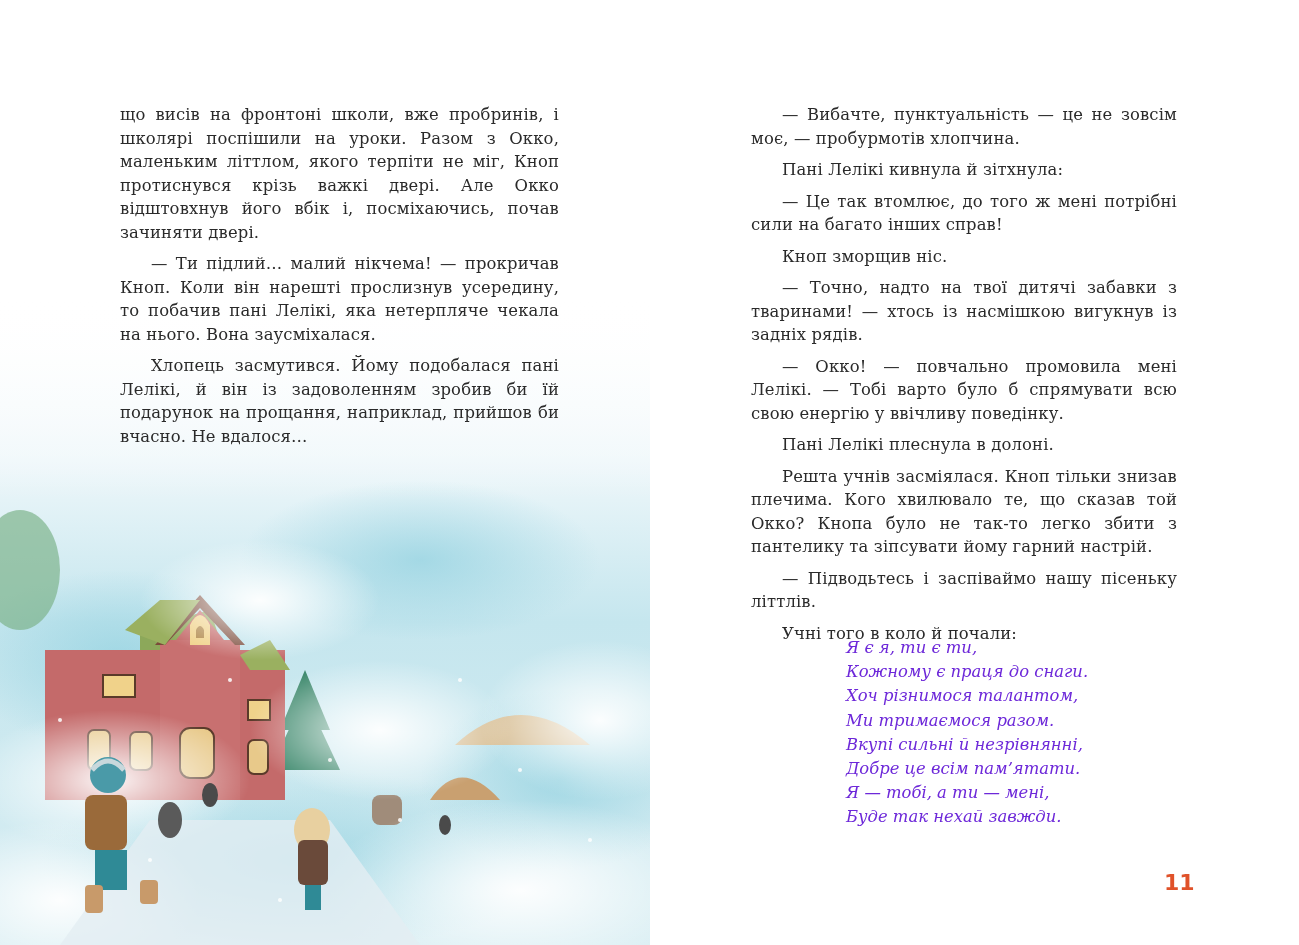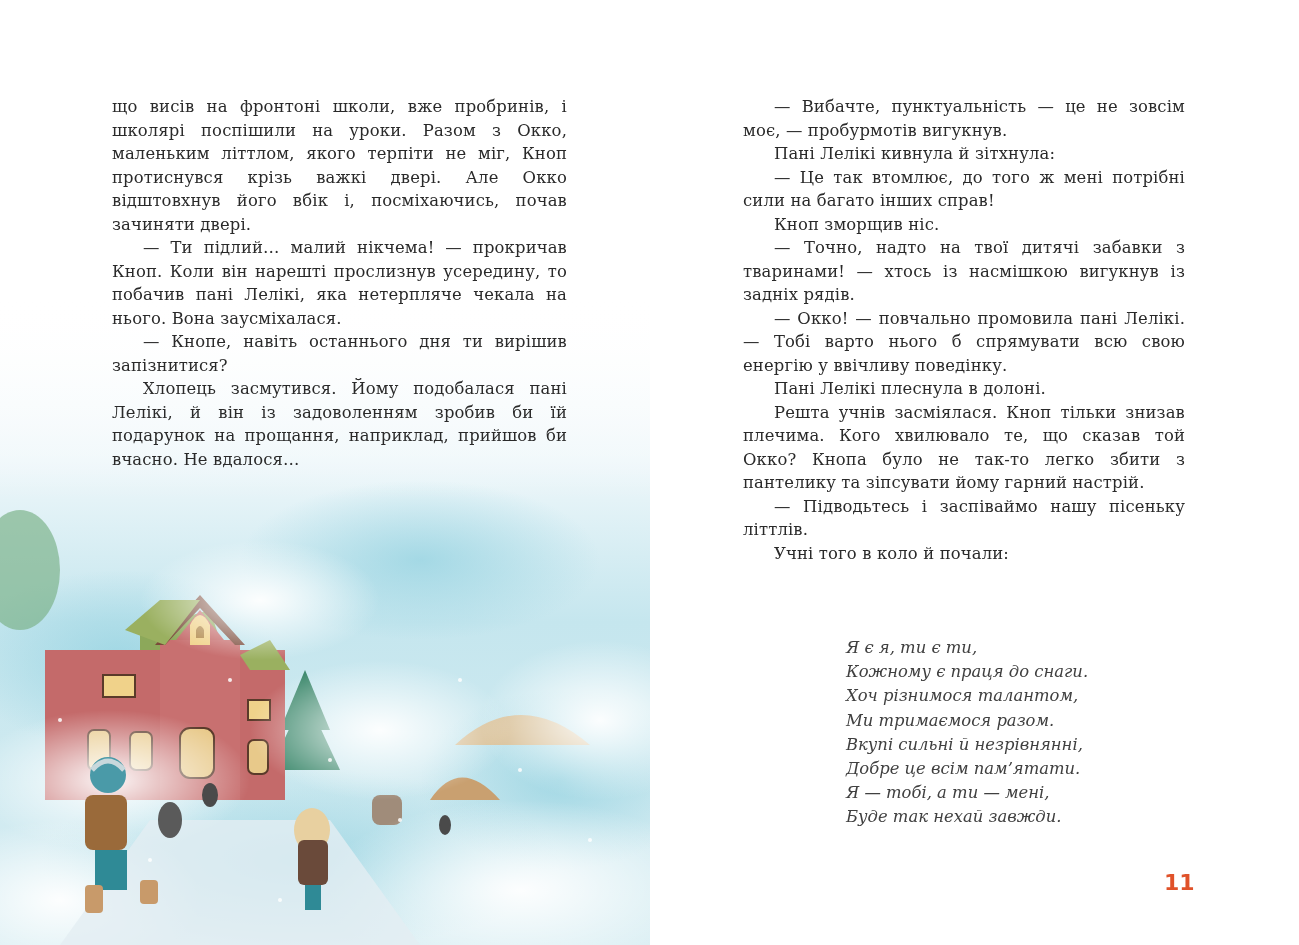--- a/index.html
+++ b/index.html
@@ -19,27 +19,27 @@
   .illustration svg { width: 100%; height: 100%; display: block; }
 
   .text-col {
     position: absolute; top: 95px; width: 455px;
     font-size: 16.4px; line-height: 23.5px;
     text-align: justify;
     letter-spacing: 0.15px;
   }
   .left-col { left: 112px; }
   .right-col { left: 743px; width: 442px; }
-  .text-col p { margin: 0; }
+  .text-col p { margin: 8px; }
   .text-col p.indent { text-indent: 31px; }
 
   .poem {
     position: absolute; left: 846px; top: 636px;
     font-style: italic; font-size: 16.4px; line-height: 24.2px;
-    color: #404040;
+    color: #6d28d9;
   }
   .poem div { white-space: nowrap; }
 
   .page-number {
     position: absolute; left: 1164px; top: 870px;
     font-family: "DejaVu Sans", "Liberation Sans", sans-serif;
     font-weight: bold; font-size: 22px; color: #e0522a;
   }
 </style>
 </head>
@@ -142,31 +142,30 @@
         <circle cx="280" cy="600" r="2"></circle>
           <circle cx="590" cy="540" r="2"></circle>
           <circle cx="460" cy="380" r="2"></circle>
       </g>
     </svg>
   </div>
 
   <div class="text-col left-col">
     <p>що висів на фронтоні школи, вже пробринів, і школярі поспішили на уроки. Разом з Окко, маленьким літтлом, якого терпіти не міг, Кноп протиснувся крізь важкі двері. Але Окко відштовхнув його вбік і, посміхаючись, почав зачиняти двері.</p>
     <p class="indent">— Ти підлий… малий нікчема! — прокричав Кноп. Коли він нарешті прослизнув усередину, то побачив пані Лелікі, яка нетерпляче чекала на нього. Вона заусміхалася.</p>
-    <p class="indent">— Кнопе, навіть останнього дня ти вирішив запізнитися?</p>
     <p class="indent">Хлопець засмутився. Йому подобалася пані Лелікі, й він із задоволенням зробив би їй подарунок на прощання, наприклад, прийшов би вчасно. Не вдалося…</p>
   </div>
 
   <div class="text-col right-col">
-    <p class="indent">— Вибачте, пунктуальність — це не зовсім моє, — пробурмотів вигукнув.</p>
+    <p class="indent">— Вибачте, пунктуальність — це не зовсім моє, — пробурмотів хлопчина.</p>
     <p class="indent">Пані Лелікі кивнула й зітхнула:</p>
     <p class="indent">— Це так втомлює, до того ж мені потрібні сили на багато інших справ!</p>
     <p class="indent">Кноп зморщив ніс.</p>
     <p class="indent">— Точно, надто на твої дитячі забавки з тваринами! — хтось із насмішкою вигукнув із задніх рядів.</p>
-    <p class="indent">— Окко! — повчально промовила пані Лелікі. — Тобі варто нього б спрямувати всю свою енергію у ввічливу поведінку.</p>
+    <p class="indent">— Окко! — повчально промовила мені Лелікі. — Тобі варто було б спрямувати всю свою енергію у ввічливу поведінку.</p>
     <p class="indent">Пані Лелікі плеснула в долоні.</p>
     <p class="indent">Решта учнів засміялася. Кноп тільки знизав плечима. Кого хвилювало те, що сказав той Окко? Кнопа було не так-то легко збити з пантелику та зіпсувати йому гарний настрій.</p>
     <p class="indent">— Підводьтесь і заспіваймо нашу пісеньку літтлів.</p>
     <p class="indent">Учні того в коло й почали:</p>
   </div>
 
   <div class="poem">
     <div>Я є я, ти є ти,</div>
     <div>Кожному є праця до снаги.</div>
     <div>Хоч різнимося талантом,</div>

